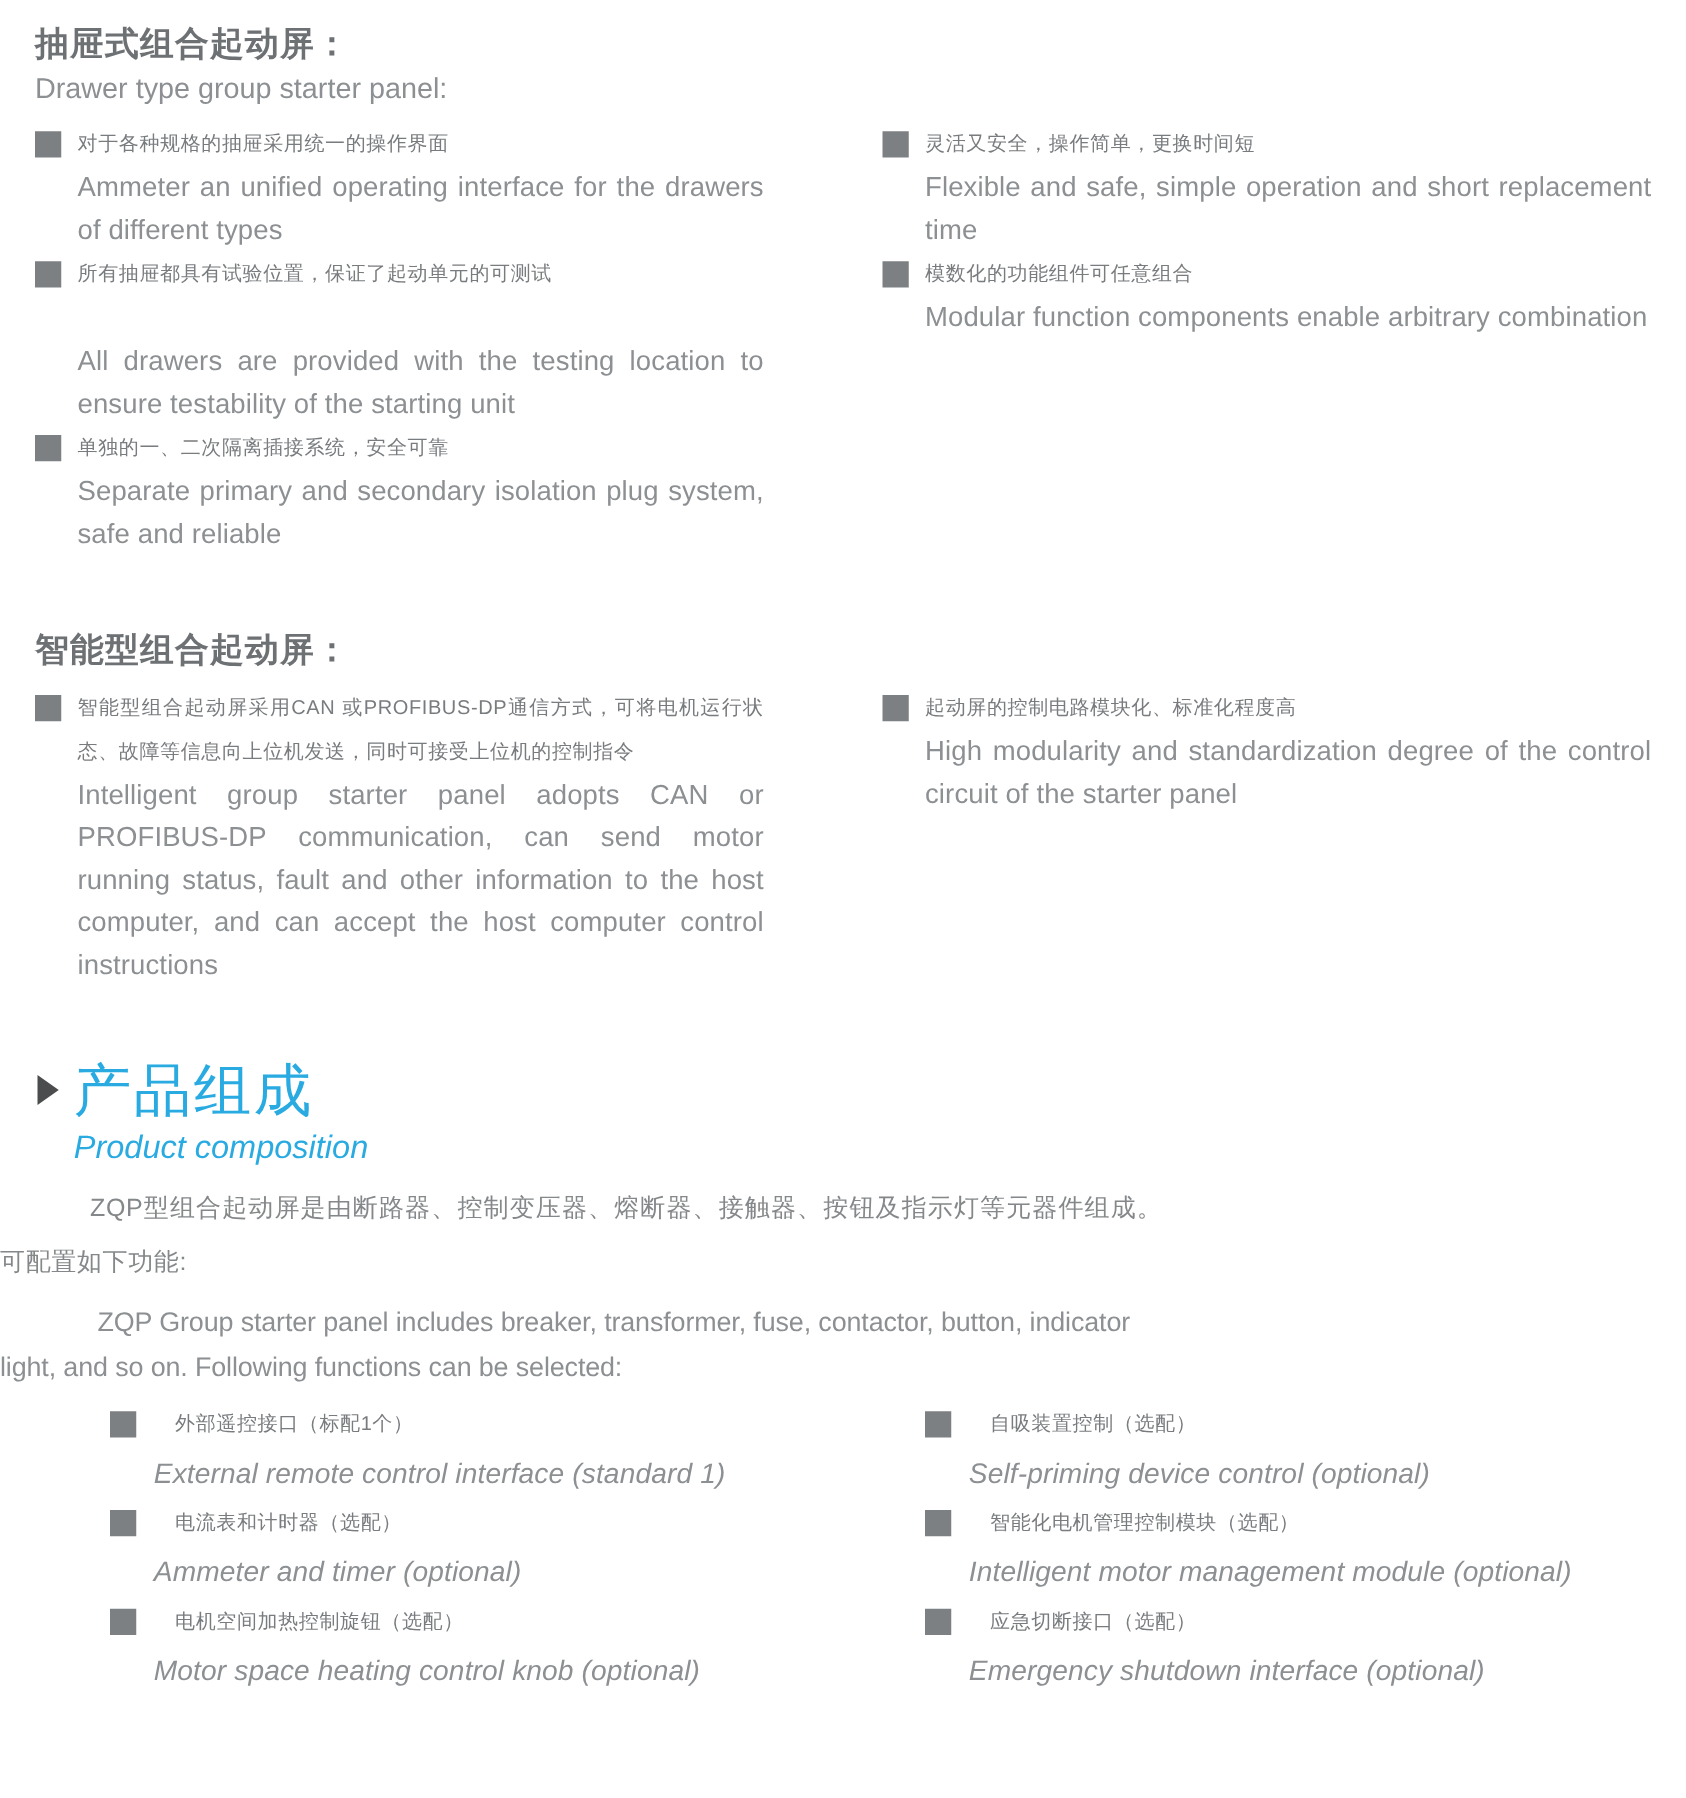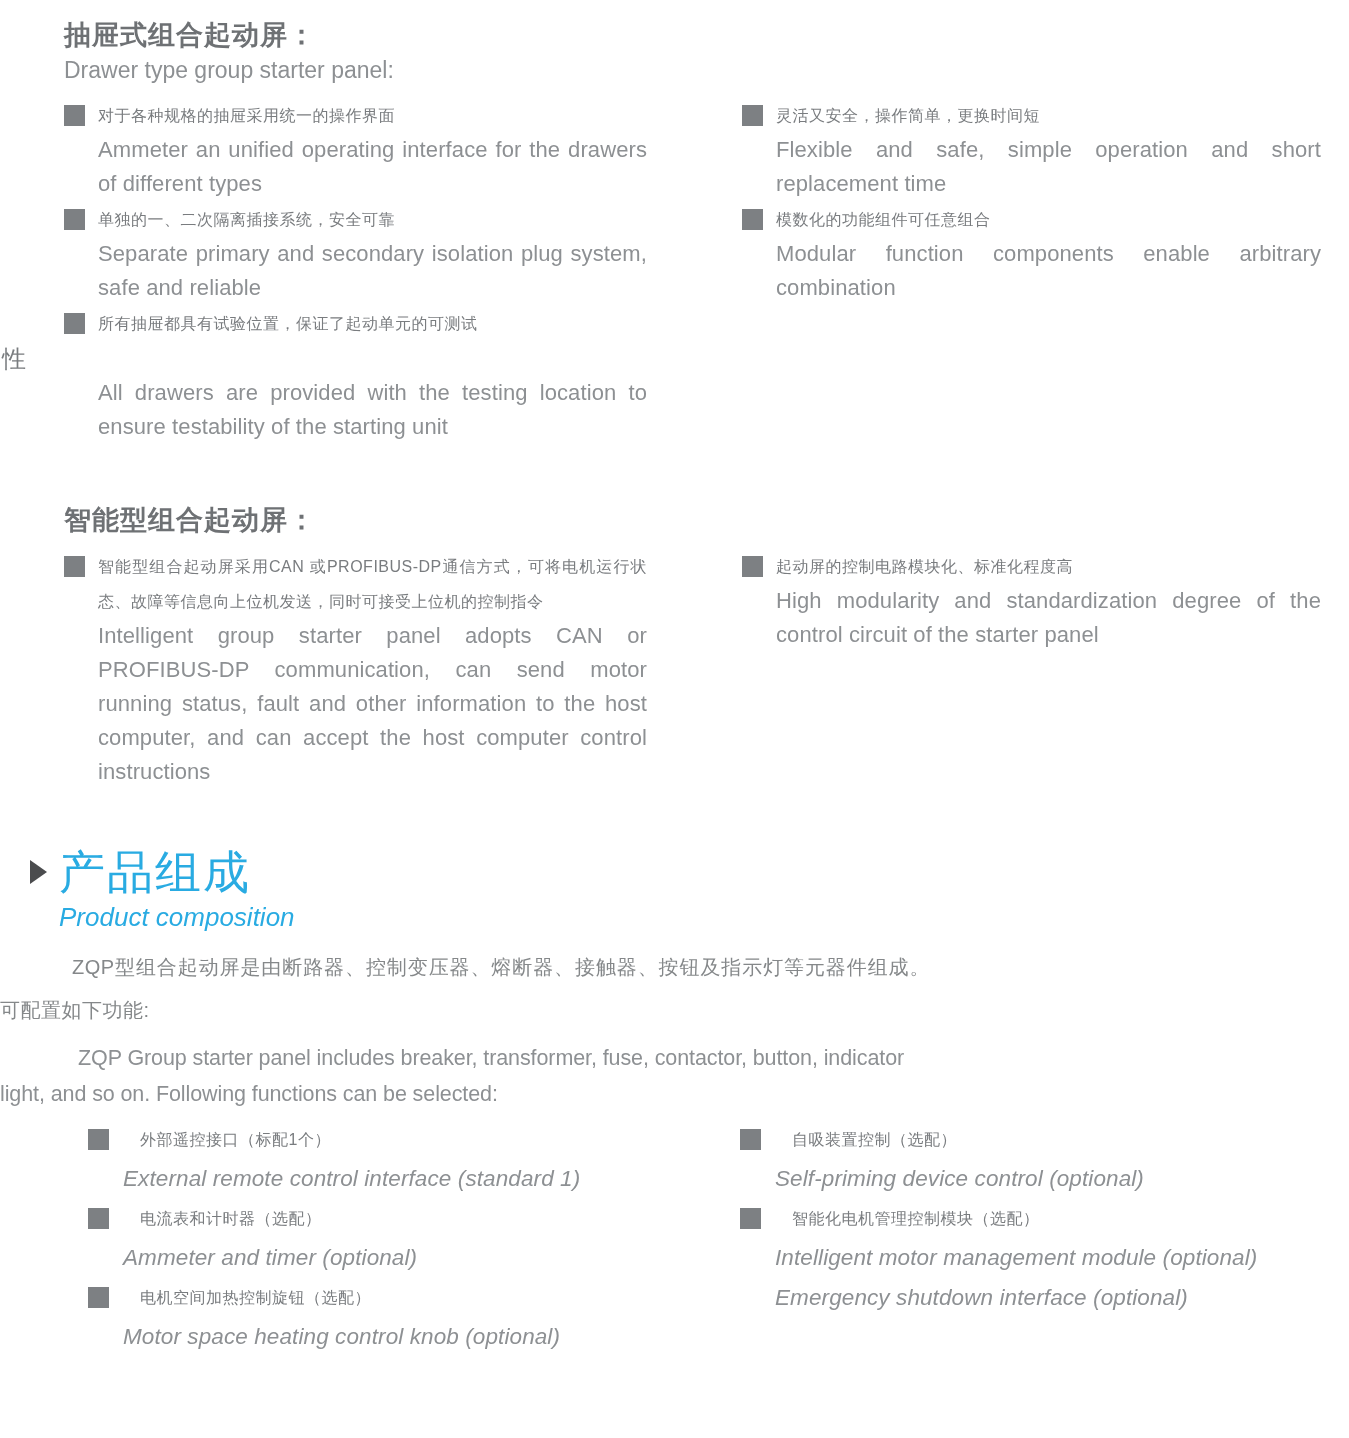--- a/index.html
+++ b/index.html
@@ -5,21 +5,21 @@
   * { margin:0; padding:0; box-sizing:border-box; }
   html,body { background:#ffffff; }
   body {
     width:1349px; height:1438px; overflow:hidden;
     font-family:"Liberation Sans","DejaVu Sans",sans-serif;
     -webkit-font-smoothing:antialiased;
   }
   .page { padding-top:18px; }
 
   
-  .feat-section { padding-left:64px; padding-right:28px; }
+  .feat-section { padding-left:28px; padding-right:28px; }
   .sec-head { margin-bottom:12px; }
   .sec-head .zh-h {
     font-size:27px; font-weight:bold; color:#6e7174; line-height:34px; letter-spacing:1px;
   }
   .sec-head .en-h {
     font-size:23px; color:#8d9093; line-height:32px; margin-top:2px;
   }
   .cols { display:grid; grid-template-columns:583px 1fr; column-gap:95px; align-items:start; }
 
   .feat-item { margin-bottom:1px; }
@@ -86,31 +86,31 @@
         <div class="feat-item">
           <div class="zh-row">
               <span class="bullet"></span>
               <span class="zh-text">对于各种规格的抽屉采用统一的操作界面</span>
             </div>
           <div class="en-text">Ammeter an unified operating interface for the drawers of different types</div>
         </div>
         <div class="feat-item">
           <div class="zh-row">
               <span class="bullet"></span>
-              <span class="zh-text">单独的一、二次隔离插接系统，安全可靠</span>
-            </div>
-          <div class="en-text">Separate primary and secondary isolation plug system, safe and reliable</div>
-        </div>
-        <div class="feat-item">
-          <div class="zh-row">
-              <span class="bullet"></span>
               <span class="zh-text">所有抽屉都具有试验位置，保证了起动单元的可测试</span>
             </div>
           <div class="zh-cont">性</div>
           <div class="en-text">All drawers are provided with the testing location to ensure testability of the starting unit</div>
+        </div>
+        <div class="feat-item">
+          <div class="zh-row">
+              <span class="bullet"></span>
+              <span class="zh-text">单独的一、二次隔离插接系统，安全可靠</span>
+            </div>
+          <div class="en-text">Separate primary and secondary isolation plug system, safe and reliable</div>
         </div>
       </div>
       <div class="col">
         <div class="feat-item">
           <div class="zh-row">
               <span class="bullet"></span>
               <span class="zh-text">灵活又安全，操作简单，更换时间短</span>
             </div>
           <div class="en-text">Flexible and safe, simple operation and short replacement time</div>
         </div>
@@ -196,19 +196,23 @@
           <div class="en-text">Self-priming device control (optional)</div>
         </div>
         <div class="func-item">
           <div class="zh-row">
               <span class="bullet"></span>
               <span class="zh-text">智能化电机管理控制模块（选配）</span>
             </div>
           <div class="en-text">Intelligent motor management module (optional)</div>
         </div>
         <div class="func-item">
+          <div class="zh-row">
+              <span class="bullet"></span>
+              <span class="zh-text">应急切断接口（选配）</span>
+            </div>
           <div class="en-text">Emergency shutdown interface (optional)</div>
         </div>
       </div>
     </div>
   </div>
 
 </div>
 
 </body></html>

